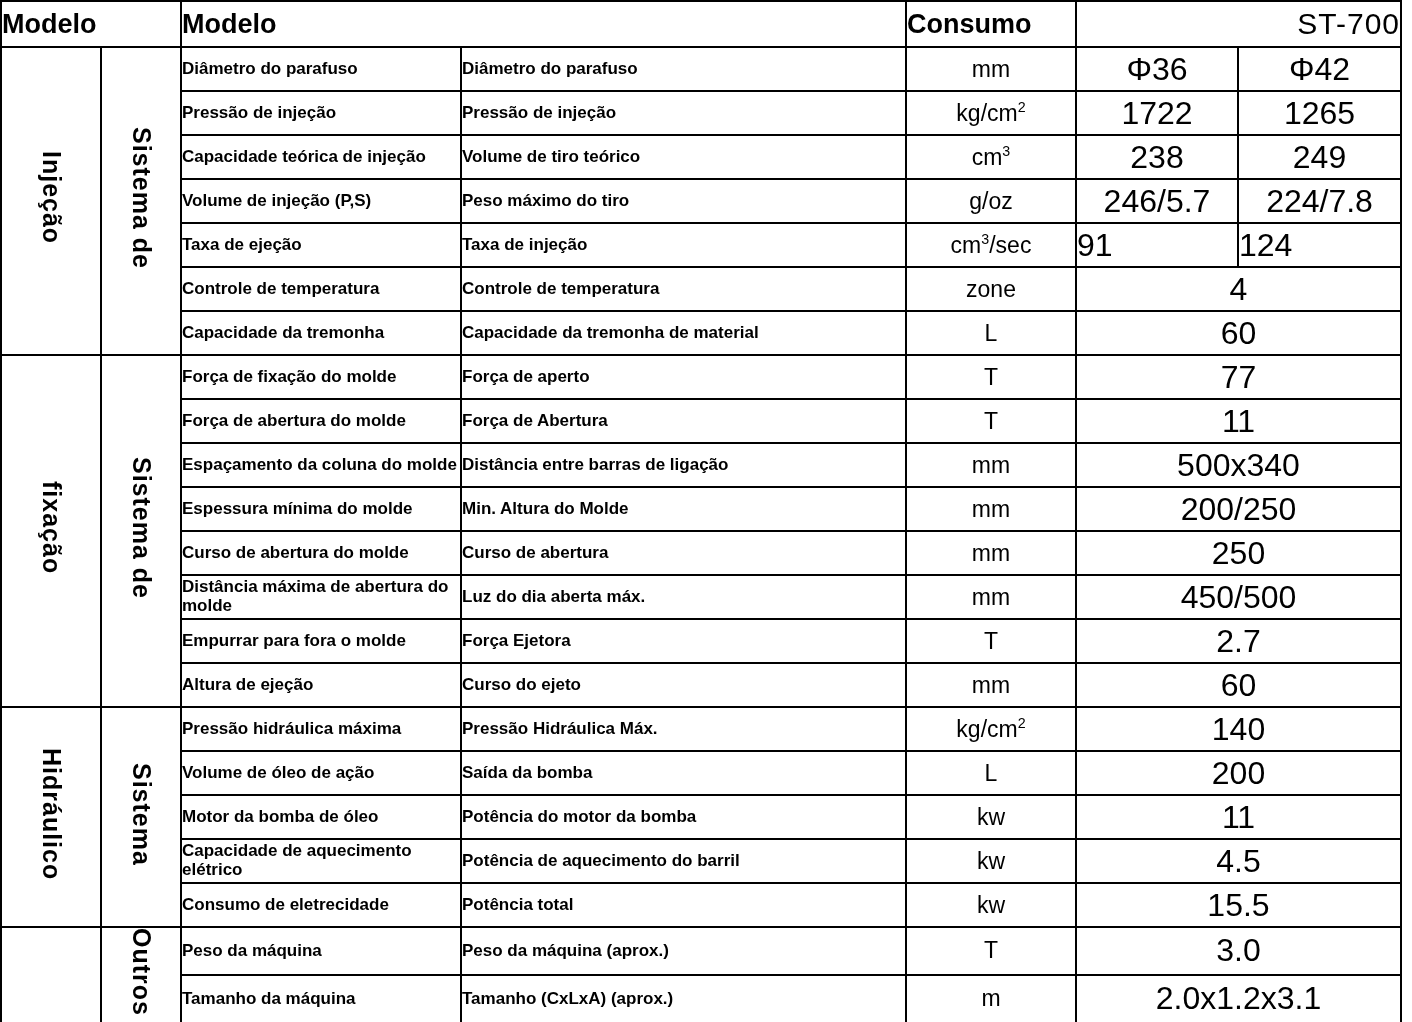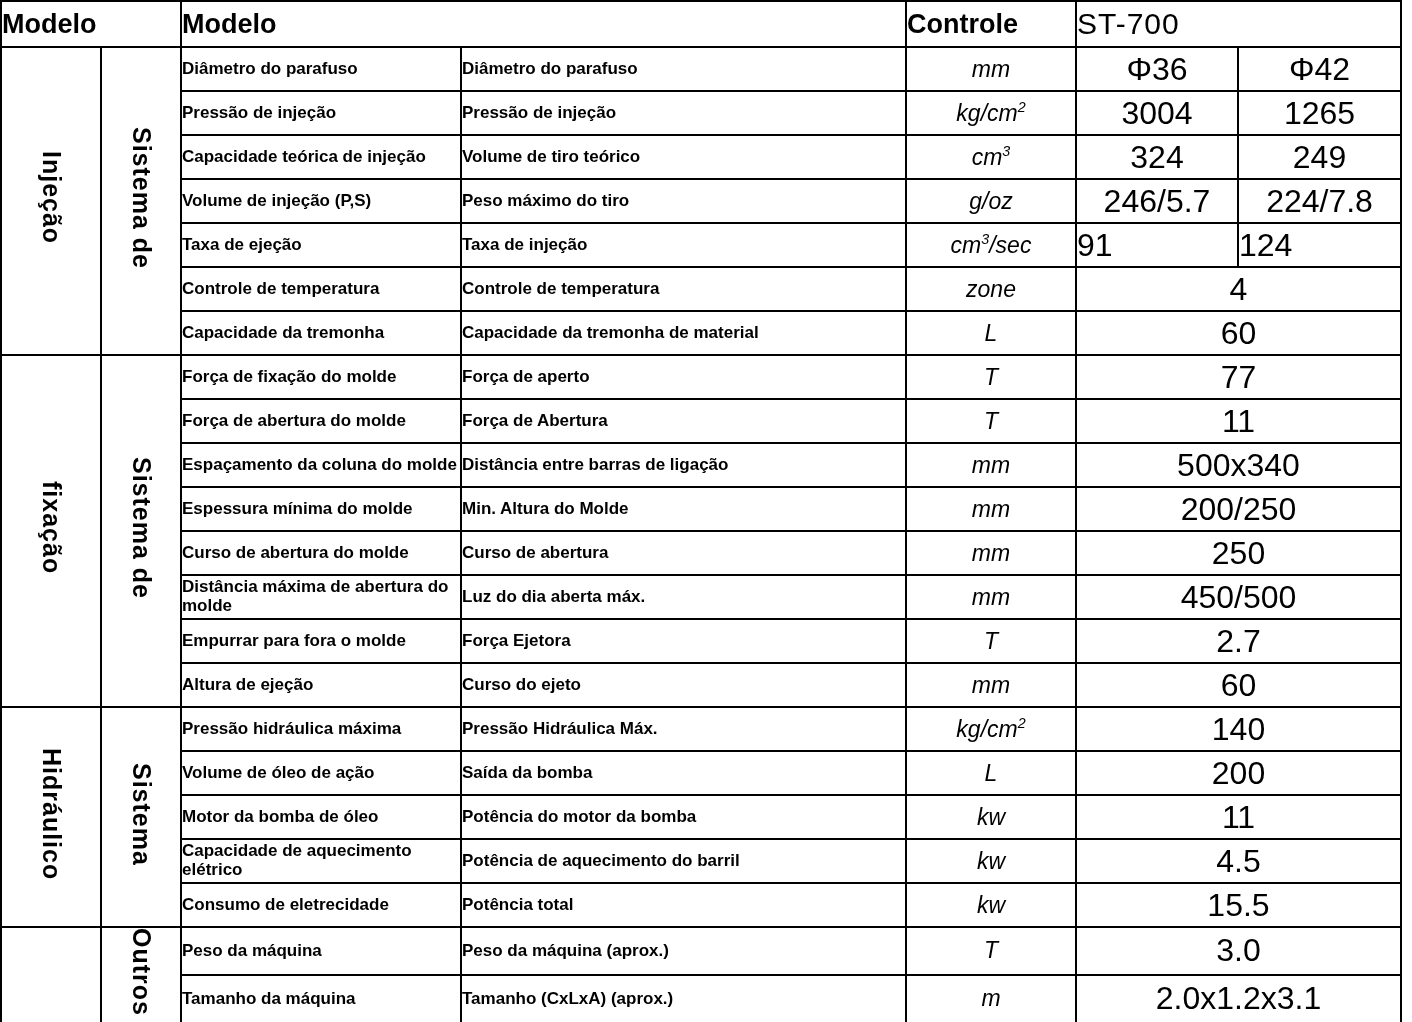--- a/index.html
+++ b/index.html
@@ -25,21 +25,21 @@
     padding: 0;
     vertical-align: middle;
     background: #ffffff;
   }
   
   .hdr {
     background: #9ed5ee;
     font-weight: bold;
     font-size: 27px;
     height: 44px;
-    text-align: left;
+    text-align: right;
   }
   .hdr-left {
     text-align: left;
     padding-left: 10px;
   }
   .hdr-model2 {
     text-align: left;
     padding-left: 46px;
   }
   .hdr-units {
@@ -78,21 +78,20 @@
     font-size: 17px;
     font-weight: bold;
     background: #efefef;
     padding: 3px 6px 3px 10px;
     line-height: 1.1;
   }
   .unit {
     font-size: 23px;
     text-align: center;
     background: #ffffff;
-    font-style: italic;
   }
   .val {
     font-size: 32px;
     text-align: center;
     background: #ffffff;
   }
   .val-left {
     text-align: left;
     padding-left: 16px;
     border-radius: 22px;
@@ -111,44 +110,44 @@
     <col style="width:445px">
     <col style="width:170px">
     <col style="width:162px">
     <col style="width:163px">
   </colgroup>
   <tbody id="table-body">
 
     <tr>
       <td class="hdr hdr-left" colspan="2">Modelo</td>
       <td class="hdr hdr-model2" colspan="2">Modelo</td>
-      <td class="hdr hdr-units">Controle</td>
+      <td class="hdr hdr-units">Consumo</td>
       <td class="hdr hdr-st" colspan="2">ST-700</td>
     </tr>
   <tr class="row-h">
         <td class="vgroup" rowspan="7"><span class="vtext">Injeção</span></td>
         <td class="vgroup" rowspan="7"><span class="vtext">Sistema de</span></td>
         <td class="lbl-pt">Diâmetro do parafuso</td>
         <td class="lbl-en">Diâmetro do parafuso</td>
         <td class="unit"><span>mm</span></td>
         <td class="val">Φ36</td>
         <td class="val">Φ42</td>
       </tr>
       <tr class="row-h">
         <td class="lbl-pt">Pressão de injeção</td>
         <td class="lbl-en">Pressão de injeção</td>
         <td class="unit"><span>kg/cm</span><sup>2</sup></td>
-        <td class="val">3004</td>
+        <td class="val">1722</td>
         <td class="val">1265</td>
       </tr>
       <tr class="row-h">
         <td class="lbl-pt">Capacidade teórica de injeção</td>
         <td class="lbl-en">Volume de tiro teórico</td>
         <td class="unit"><span>cm</span><sup>3</sup></td>
-        <td class="val">324</td>
+        <td class="val">238</td>
         <td class="val">249</td>
       </tr>
       <tr class="row-h">
         <td class="lbl-pt">Volume de injeção (P,S)</td>
         <td class="lbl-en">Peso máximo do tiro</td>
         <td class="unit"><span>g/oz</span></td>
         <td class="val">246/5.7</td>
         <td class="val">224/7.8</td>
       </tr>
       <tr class="row-h">

